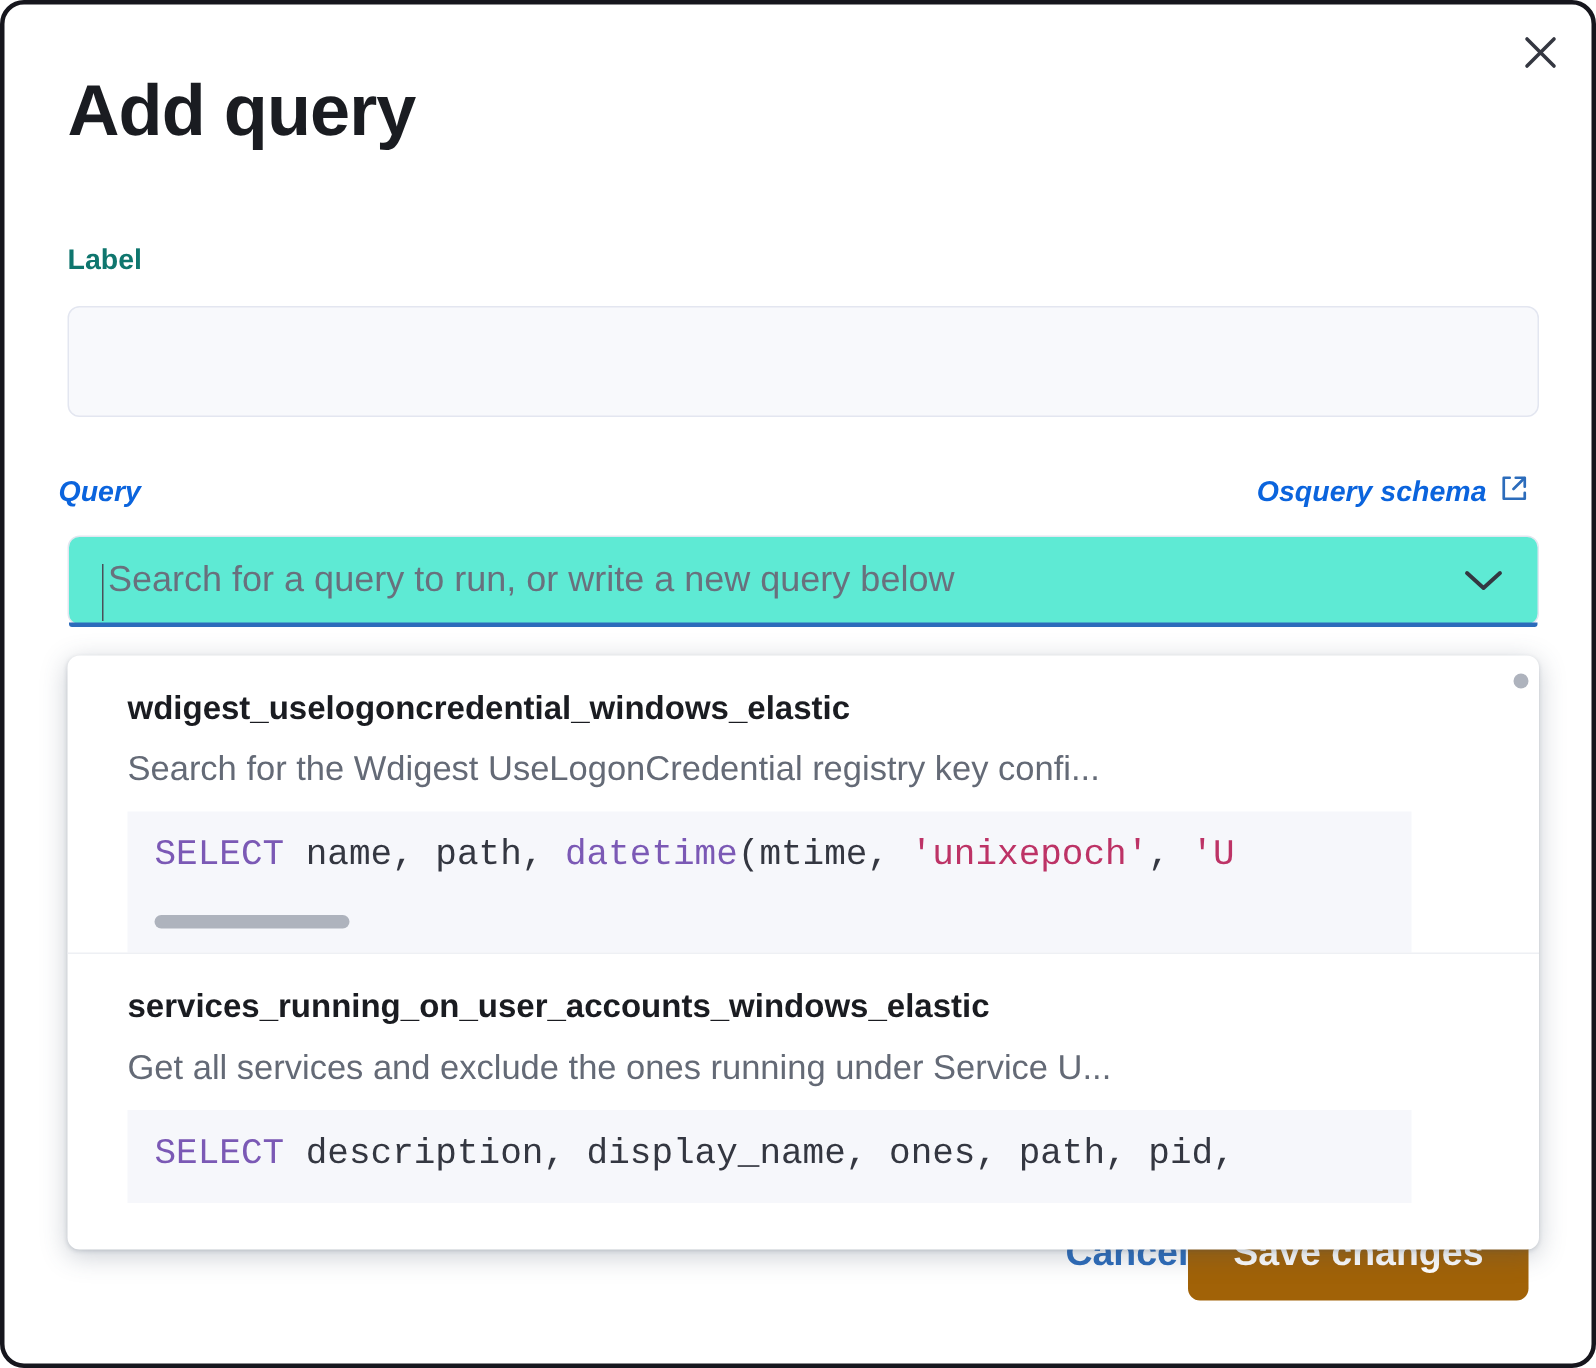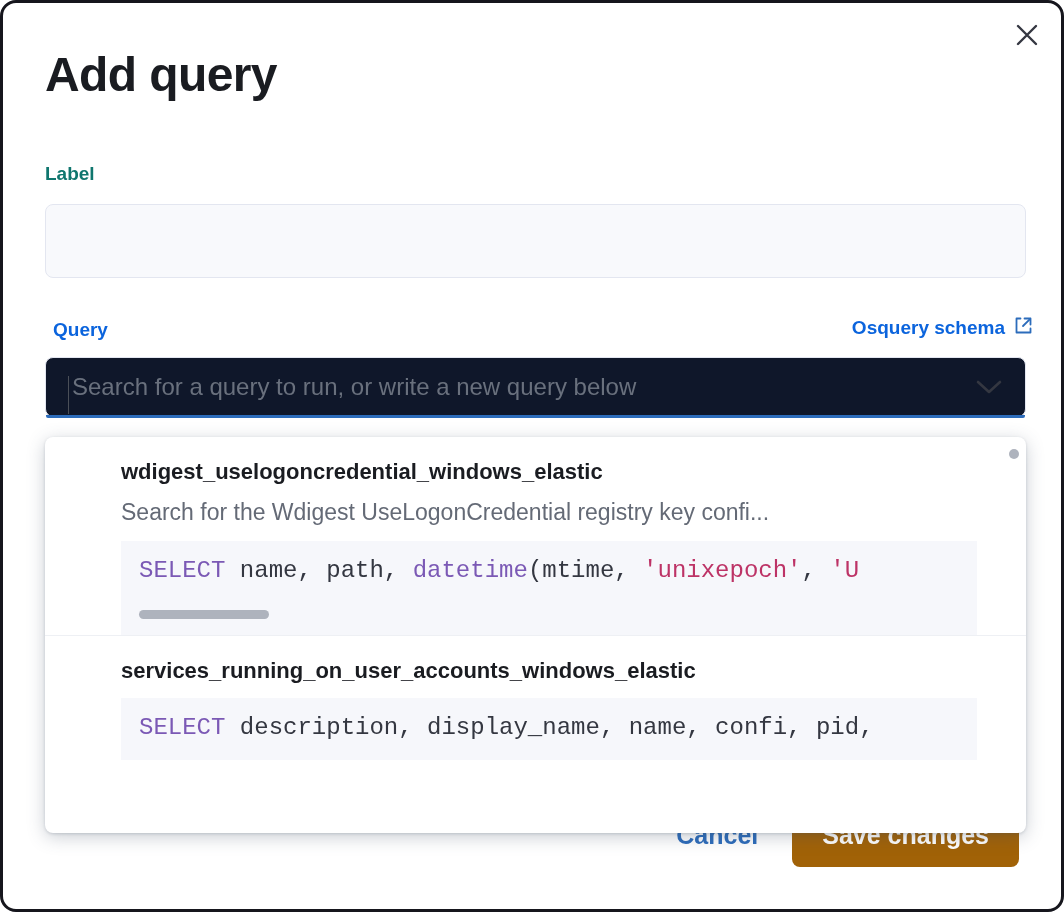--- a/index.html
+++ b/index.html
@@ -69,26 +69,27 @@
     font-size: 19px;
     font-family: "Liberation Sans", sans-serif;
     color: #1a1c21;
     padding: 0 16px;
     outline: none;
   }
 
   
   .query-head {
     position: absolute;
-    left: 50px;
+    left: 36px;
     top: 312px;
     width: 981px;
     display: flex;
-    align-items: flex-end;
+    align-items: center;
     justify-content: space-between;
+    font-style: italic;
   }
   .query-label {
     font-size: 19px;
     font-weight: 700;
     color: #0b64dd;
   }
   .schema-link {
     display: inline-flex;
     align-items: center;
     gap: 8px;
@@ -99,21 +100,21 @@
     cursor: pointer;
   }
 
   
   .combobox {
     position: absolute;
     left: 42px;
     top: 354px;
     width: 981px;
     height: 60px;
-    background: #0f172a;
+    background: #5eead4;
     border: 1px solid #e3e6f0;
     border-radius: 8px;
     box-shadow: 0 0 0 0 transparent;
   }
   .combobox::after {
     content: "";
     position: absolute;
     left: 0;
     right: 0;
     bottom: -2px;
@@ -173,21 +174,21 @@
     top: 4px;
     left: 0;
     width: 10px;
     height: 10px;
     border-radius: 5px;
     background: #aeb3bd;
   }
 
   .option {
     position: relative;
-    padding: 22px 26px 0 76px;
+    padding: 22px 26px 0 40px;
   }
   .option + .option { border-top: 1px solid #eef0f4; }
   .option-title {
     font-size: 22px;
     font-weight: 700;
     color: #1a1c21;
     line-height: 1.2;
     white-space: nowrap;
   }
   .option-desc {
@@ -229,21 +230,20 @@
     background: #aeb3bd;
   }
 
   
   .footer {
     position: absolute;
     right: 42px;
     bottom: 42px;
     display: flex;
     align-items: center;
-    gap: 34px;
     z-index: 1;
   }
   .cancel-link {
     font-size: 25px;
     font-weight: 700;
     color: #2c6cbb;
     background: none;
     border: none;
     padding: 0;
     cursor: pointer;
@@ -307,22 +307,23 @@
       <div class="option-title">wdigest_uselogoncredential_windows_elastic</div>
       <div class="option-desc">Search for the Wdigest UseLogonCredential registry key confi...</div>
       <div class="code-block">
         <div class="code-line"><span class="tok-kw">SELECT</span><span class="tok-punc"> name, path, </span><span class="tok-fn">datetime</span><span class="tok-punc">(mtime, </span><span class="tok-str">'unixepoch'</span><span class="tok-punc">, </span><span class="tok-str">'U</span></div>
         <div class="code-scroll"></div>
       </div>
     </div>
 
     <div class="option">
       <div class="option-title">services_running_on_user_accounts_windows_elastic</div>
+      <div class="option-desc">Get all services and exclude the ones running under Service U...</div>
       <div class="code-block short">
-        <div class="code-line"><span class="tok-kw">SELECT</span><span class="tok-punc"> description, display_name, name, confi, pid,</span></div>
+        <div class="code-line"><span class="tok-kw">SELECT</span><span class="tok-punc"> description, display_name, ones, path, pid,</span></div>
       </div>
     </div>
 
     <div class="dropdown-scrolltrack">
       <div class="dropdown-thumb"></div>
     </div>
   </div>
 
   <div class="footer">
     <button class="cancel-link">Cancel</button>

